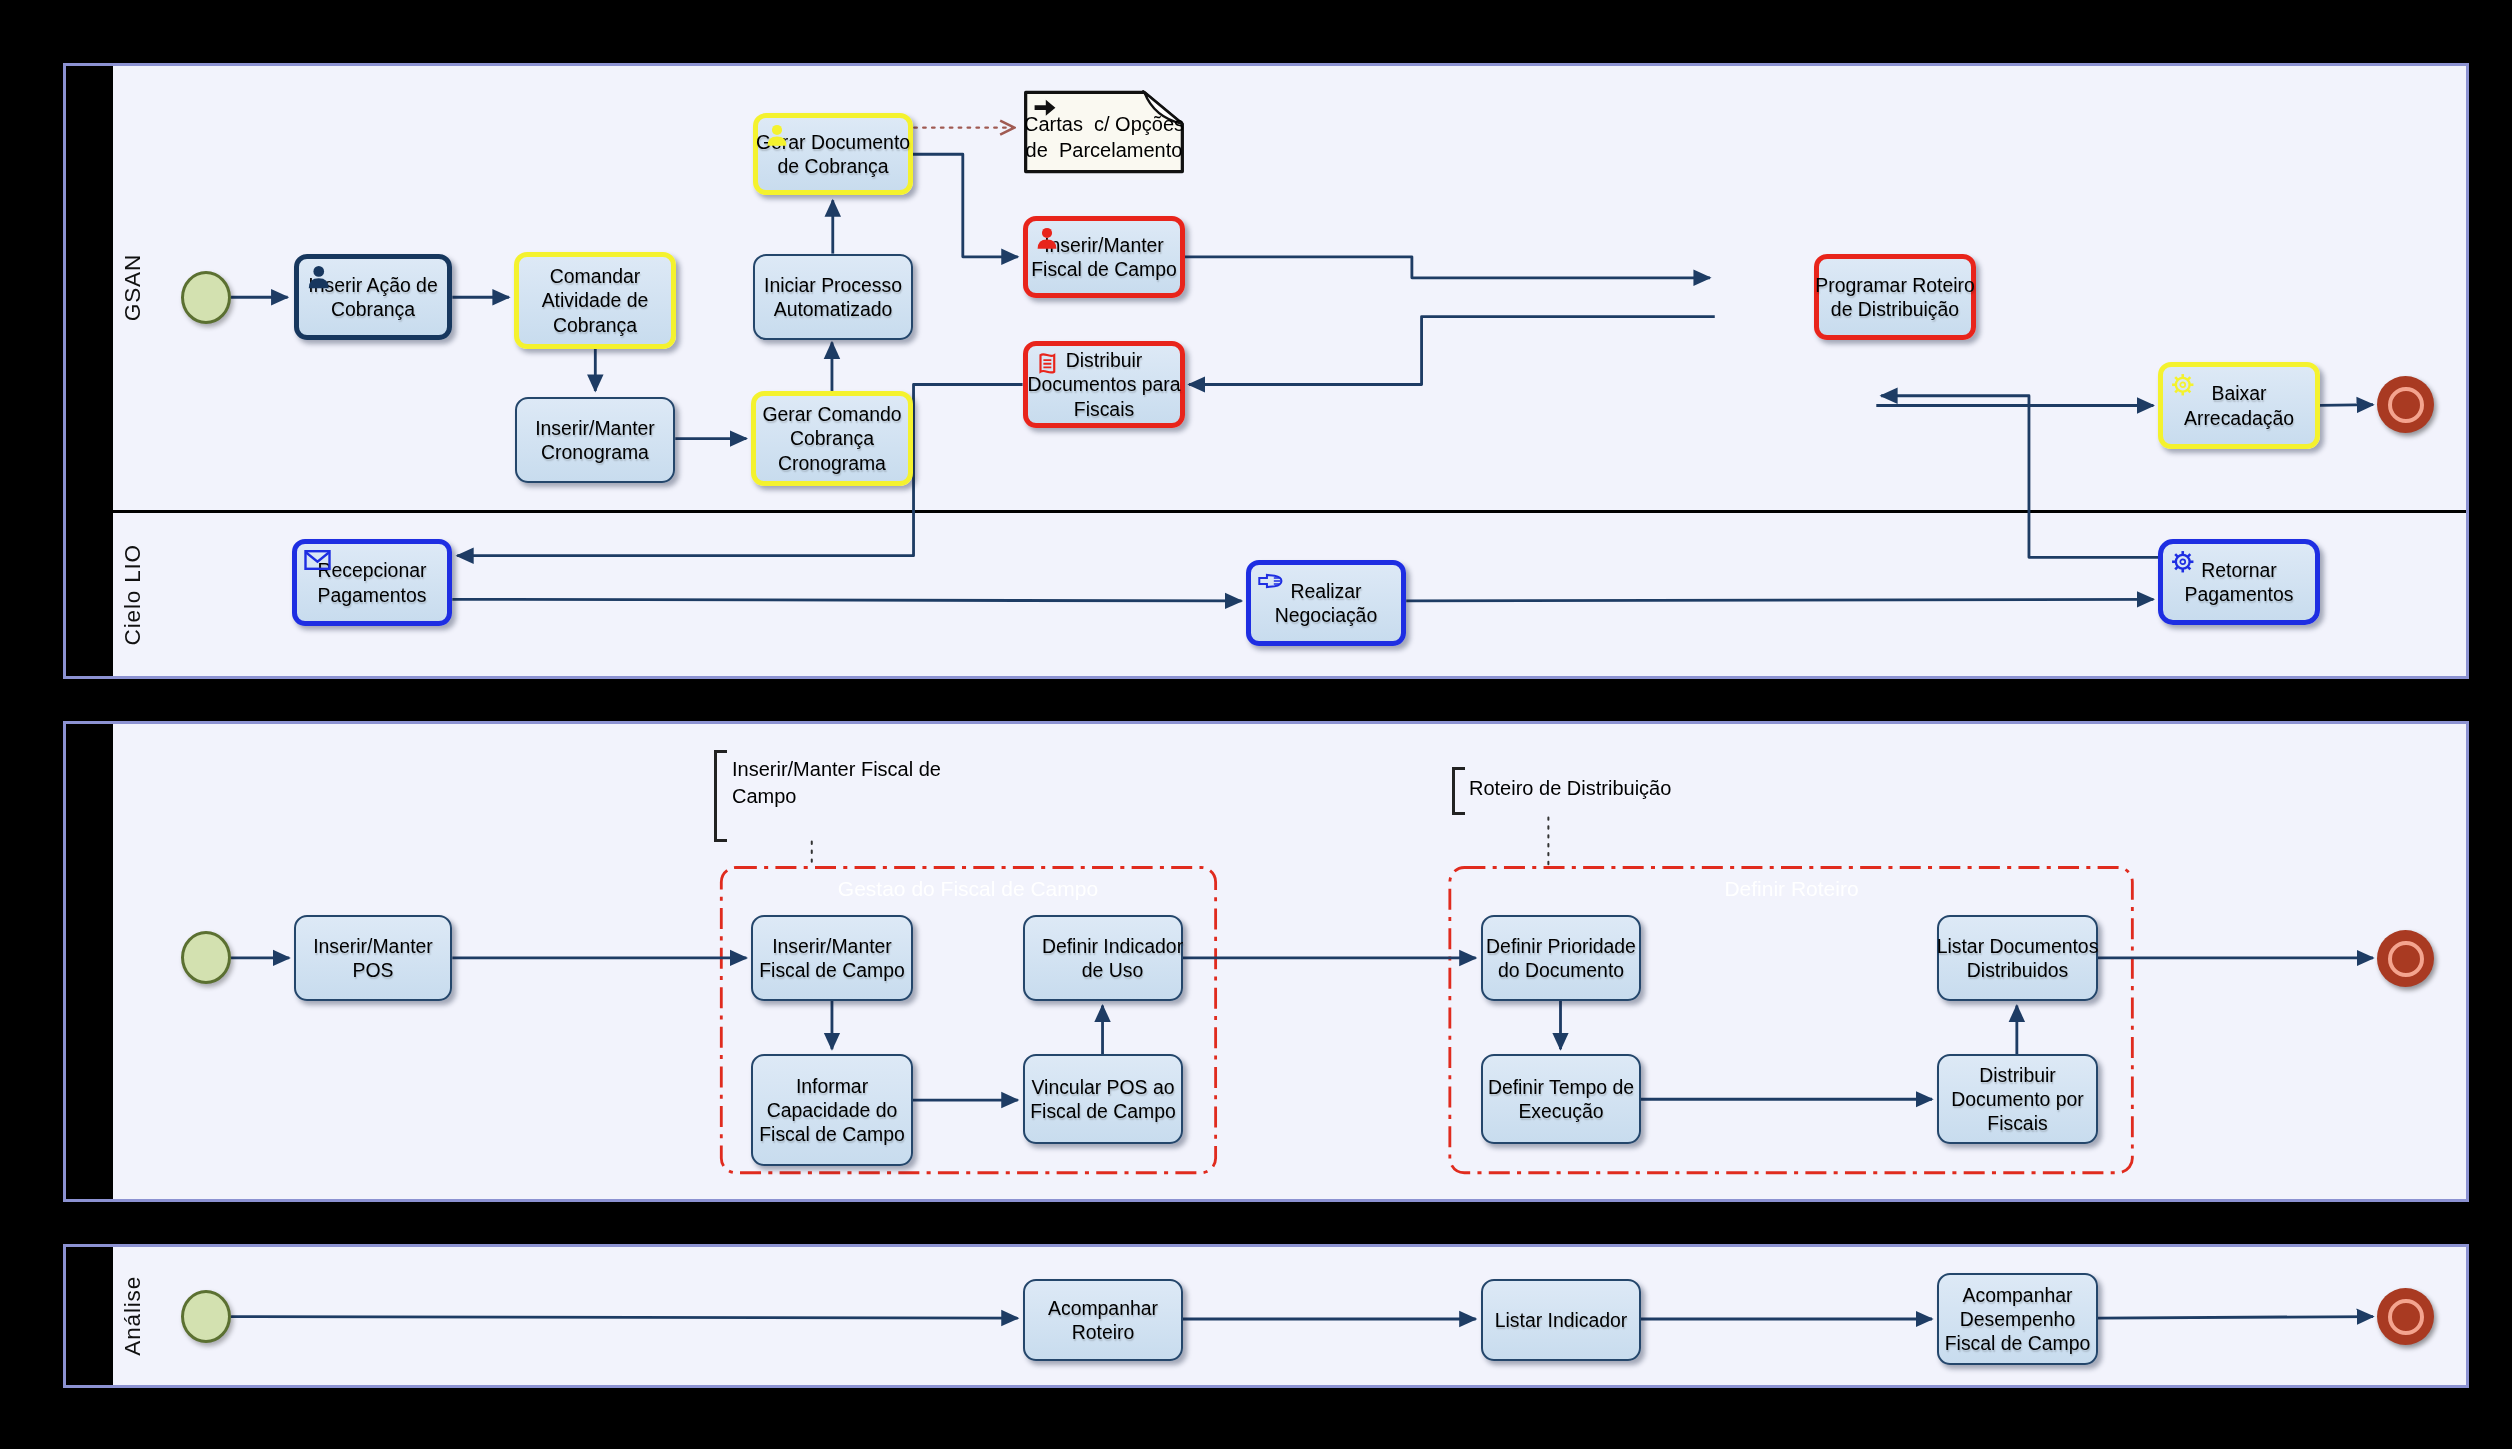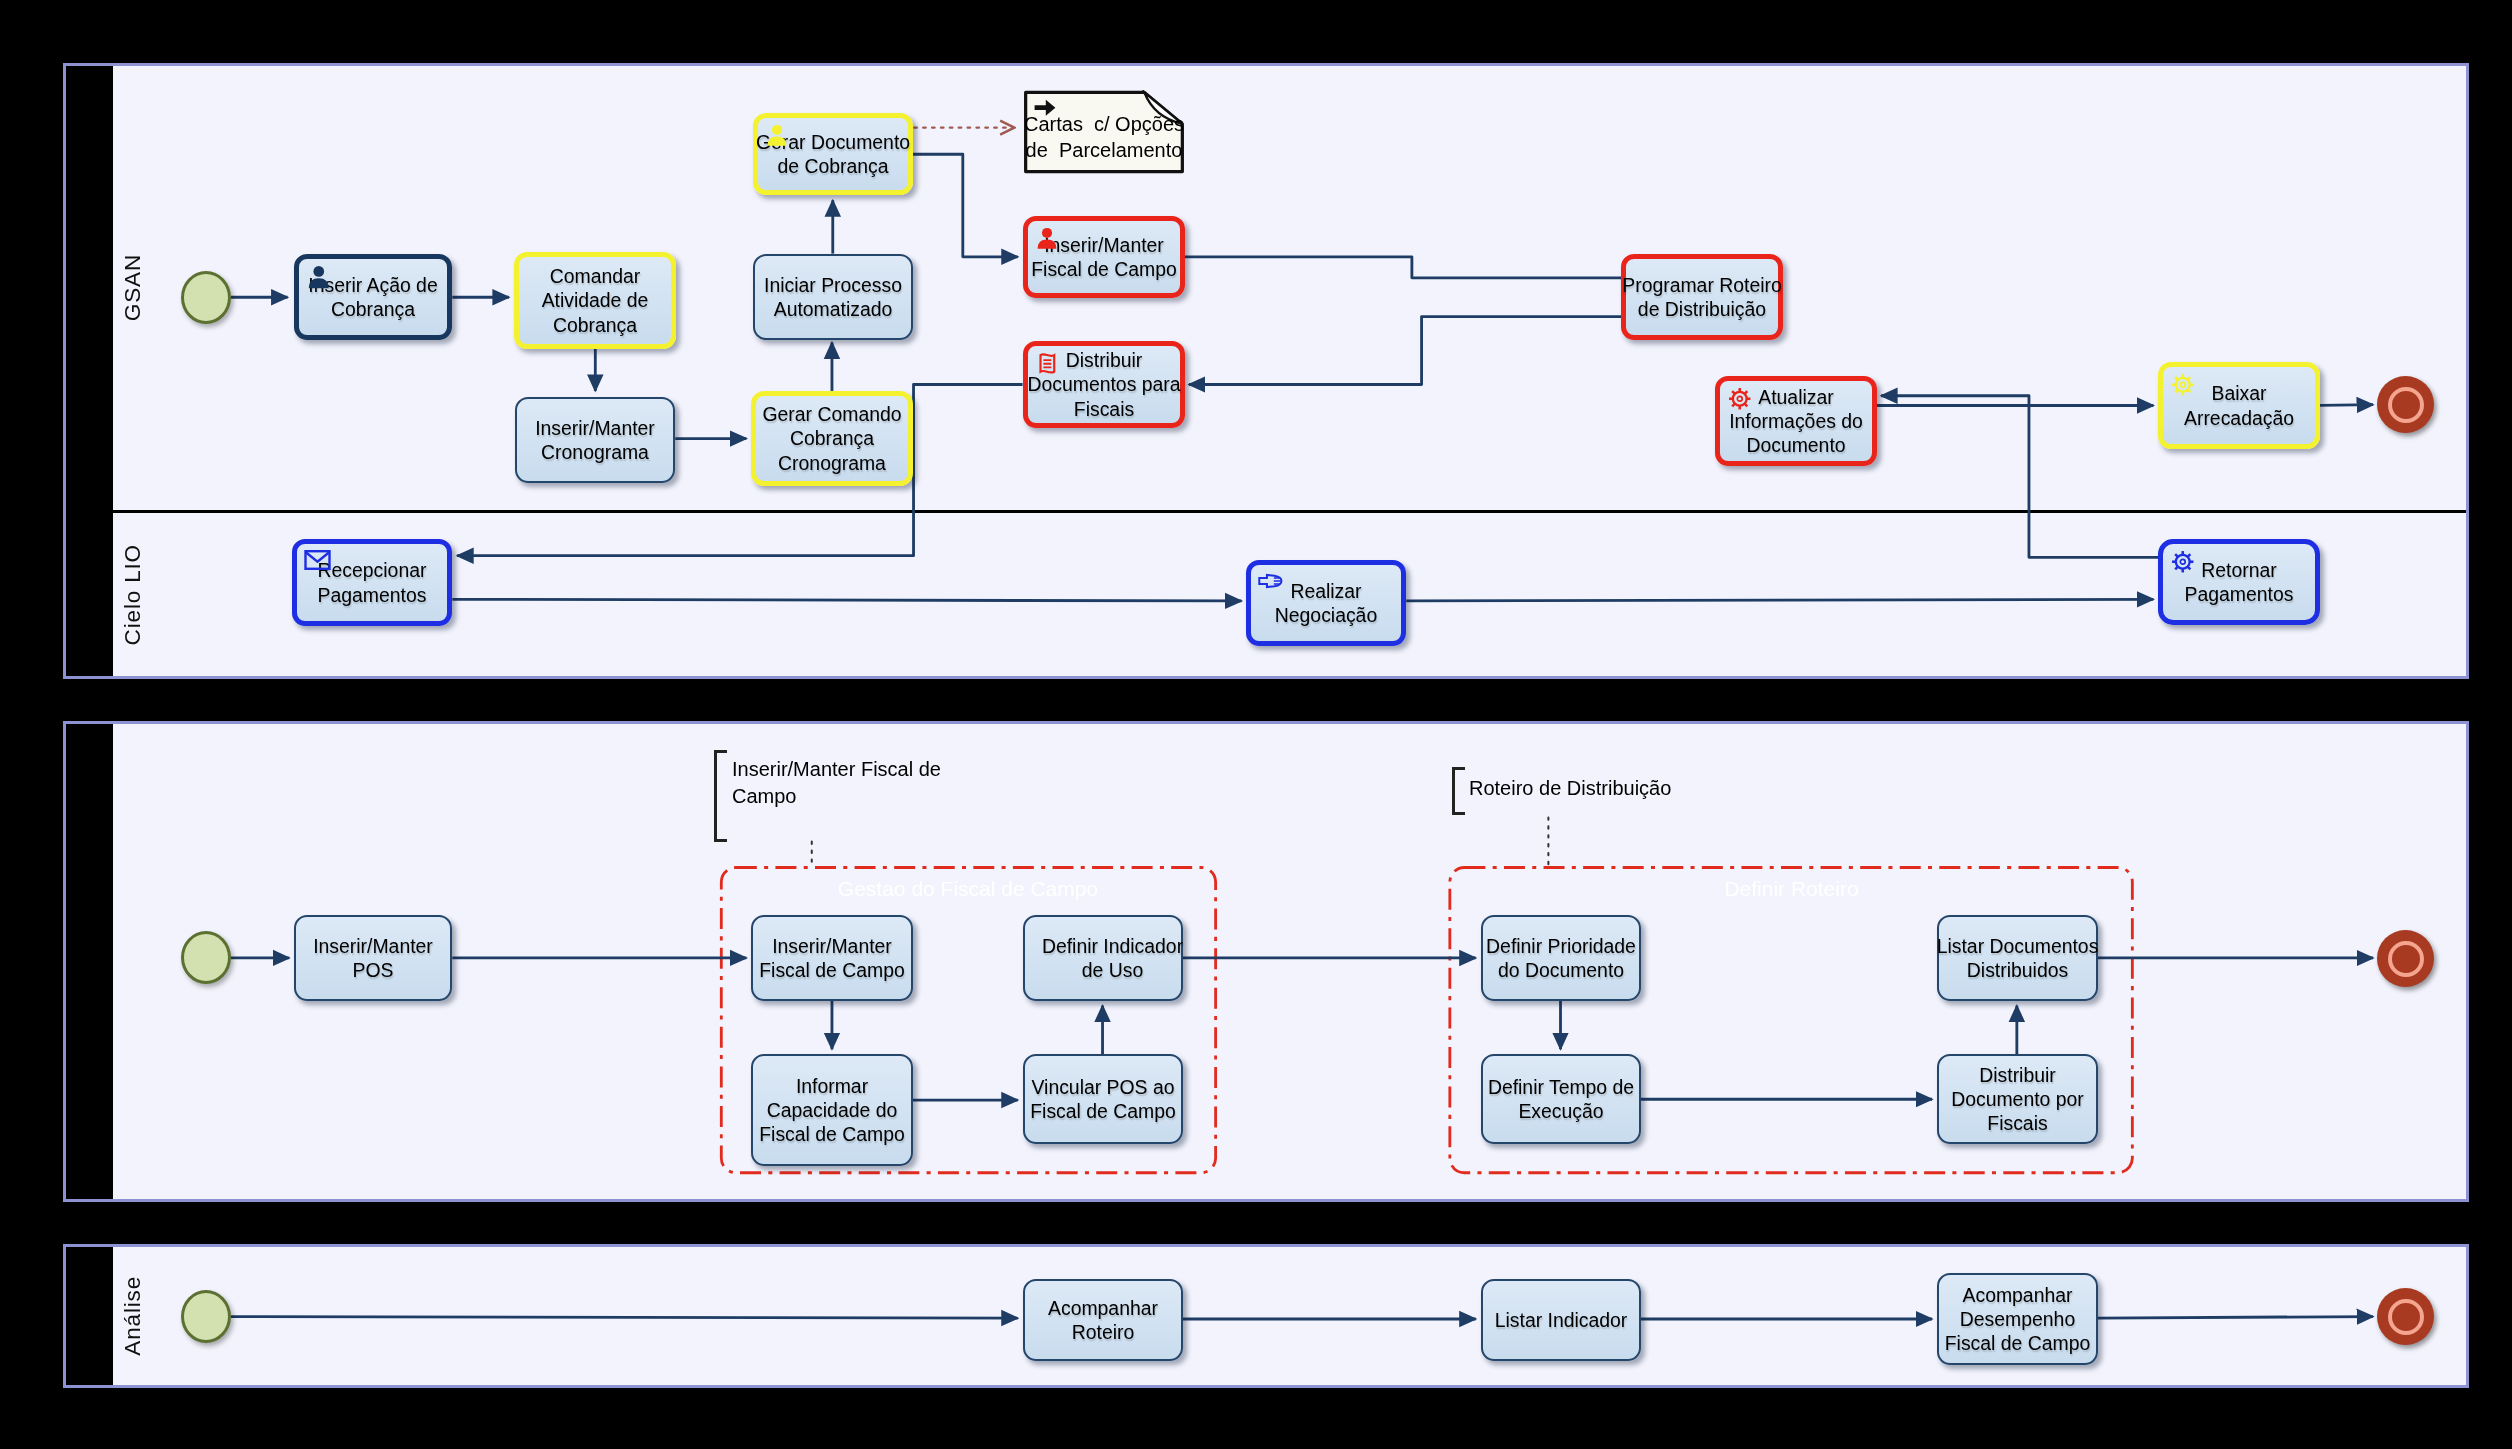--- a/index.html
+++ b/index.html
@@ -205,46 +205,25 @@
       <svg width="26" height="27.5" viewBox="0 0 36 36">
           <path d="M9,6 C15,2 21,10 28,6 L28,29 C21,33 15,25 9,29 Z" fill="none" stroke="#e8241b" stroke-width="3"></path>
           <path d="M13,13 H24 M13,18 H24 M13,23 H24" stroke="#e8241b" stroke-width="2.5" fill="none"></path>
         </svg>
     </span>
     <div class="lbl">Distribuir
 Documentos para
 Fiscais</div>
   </div>
 
-  <div class="task b-red" style="left:1621px;top:254px;width:162px;height:86px;">
+  <div class="task b-red" style="left:1814px;top:254px;width:162px;height:86px;">
     <div class="lbl">Programar Roteiro
 de Distribuição</div>
   </div>
 
-  <div class="task b-red" style="left:1715px;top:376px;width:162px;height:90px;">
-    <span class="icon">
-      <svg width="27.5" height="27.5" viewBox="0 0 36 36">
-          <circle cx="18" cy="18" r="9" fill="none" stroke="#e8241b" stroke-width="3"></circle>
-          <circle cx="18" cy="18" r="3.2" fill="none" stroke="#e8241b" stroke-width="2.2"></circle>
-          <g stroke="#e8241b" stroke-width="3.4">
-            <path d="M18,4 V9"></path>
-            <path d="M18,27 V32"></path>
-            <path d="M4,18 H9"></path>
-            <path d="M27,18 H32"></path>
-            <path d="M8.1,8.1 L11.6,11.6"></path>
-            <path d="M24.4,24.4 L27.9,27.9"></path>
-            <path d="M8.1,27.9 L11.6,24.4"></path>
-            <path d="M24.4,11.6 L27.9,8.1"></path>
-          </g>
-        </svg>
-    </span>
-    <div class="lbl">Atualizar
-Informações do
-Documento</div>
-  </div>
 
   <div class="task b-yellow" style="left:2158px;top:362px;width:162px;height:87px;">
     <span class="icon">
       <svg width="27.5" height="27.5" viewBox="0 0 36 36">
           <circle cx="18" cy="18" r="9" fill="none" stroke="#f4f22e" stroke-width="3"></circle>
           <circle cx="18" cy="18" r="3.2" fill="none" stroke="#f4f22e" stroke-width="2.2"></circle>
           <g stroke="#f4f22e" stroke-width="3.4">
             <path d="M18,4 V9"></path>
             <path d="M18,27 V32"></path>
             <path d="M4,18 H9"></path>

